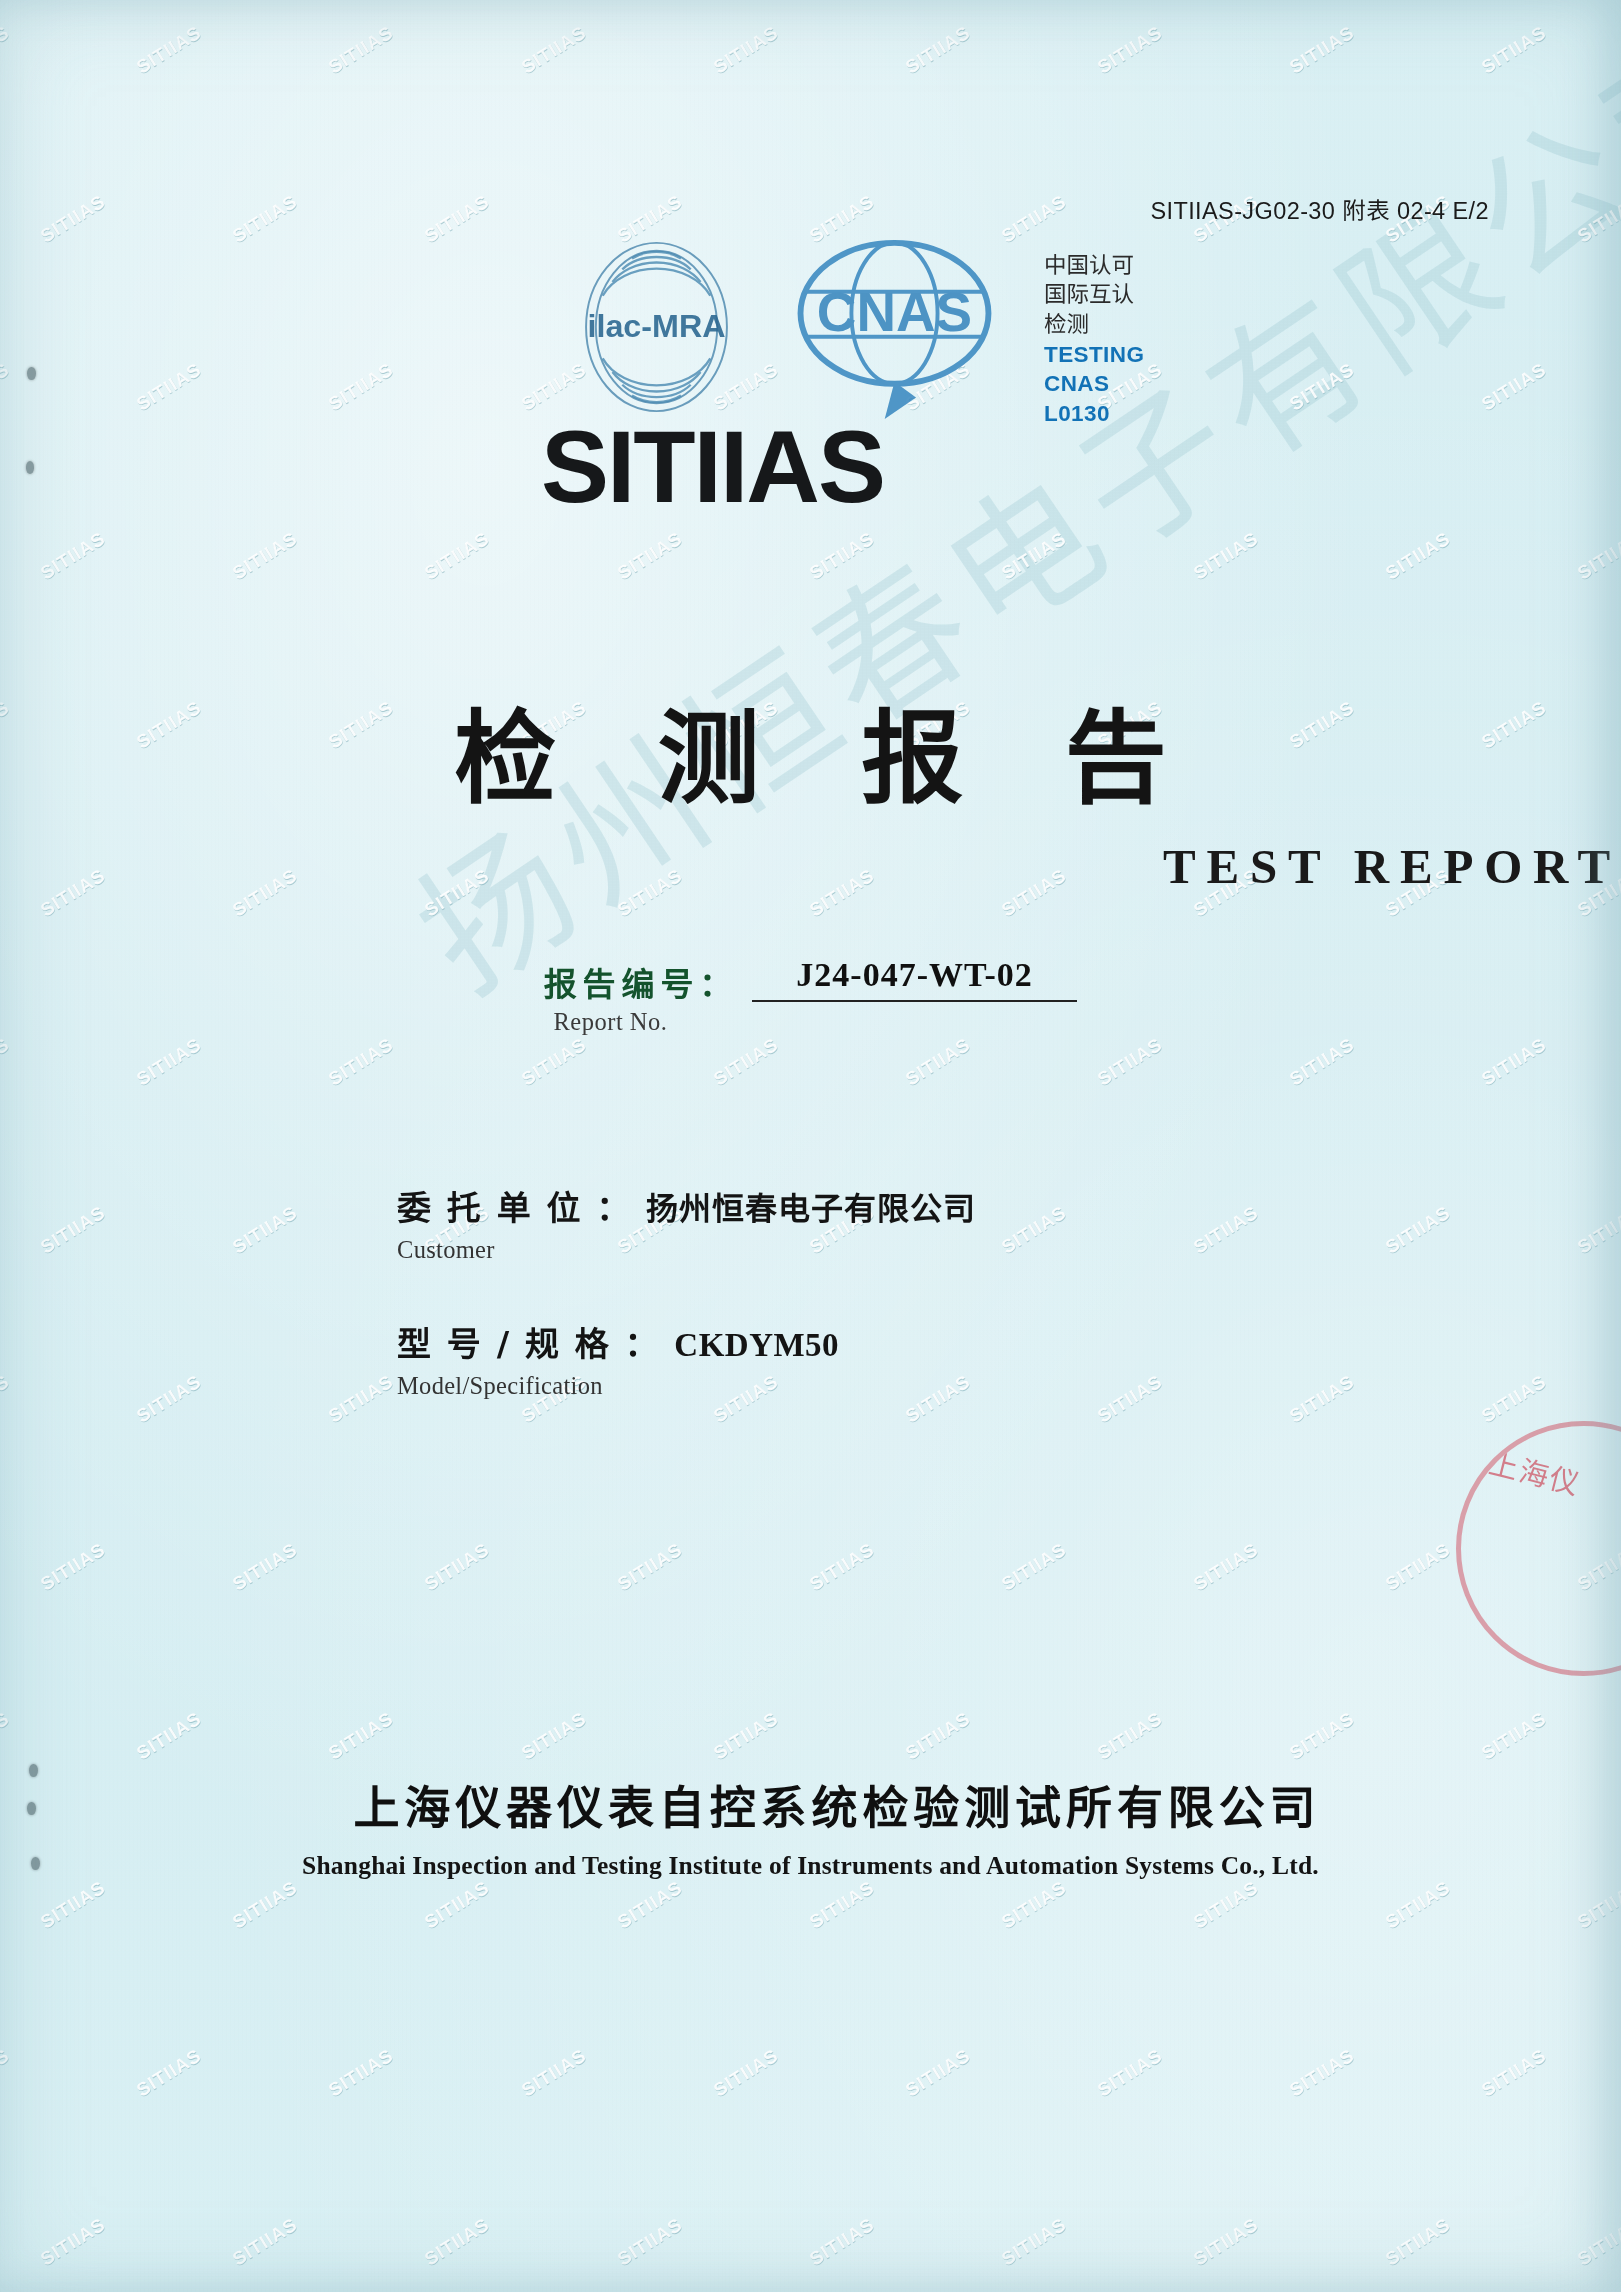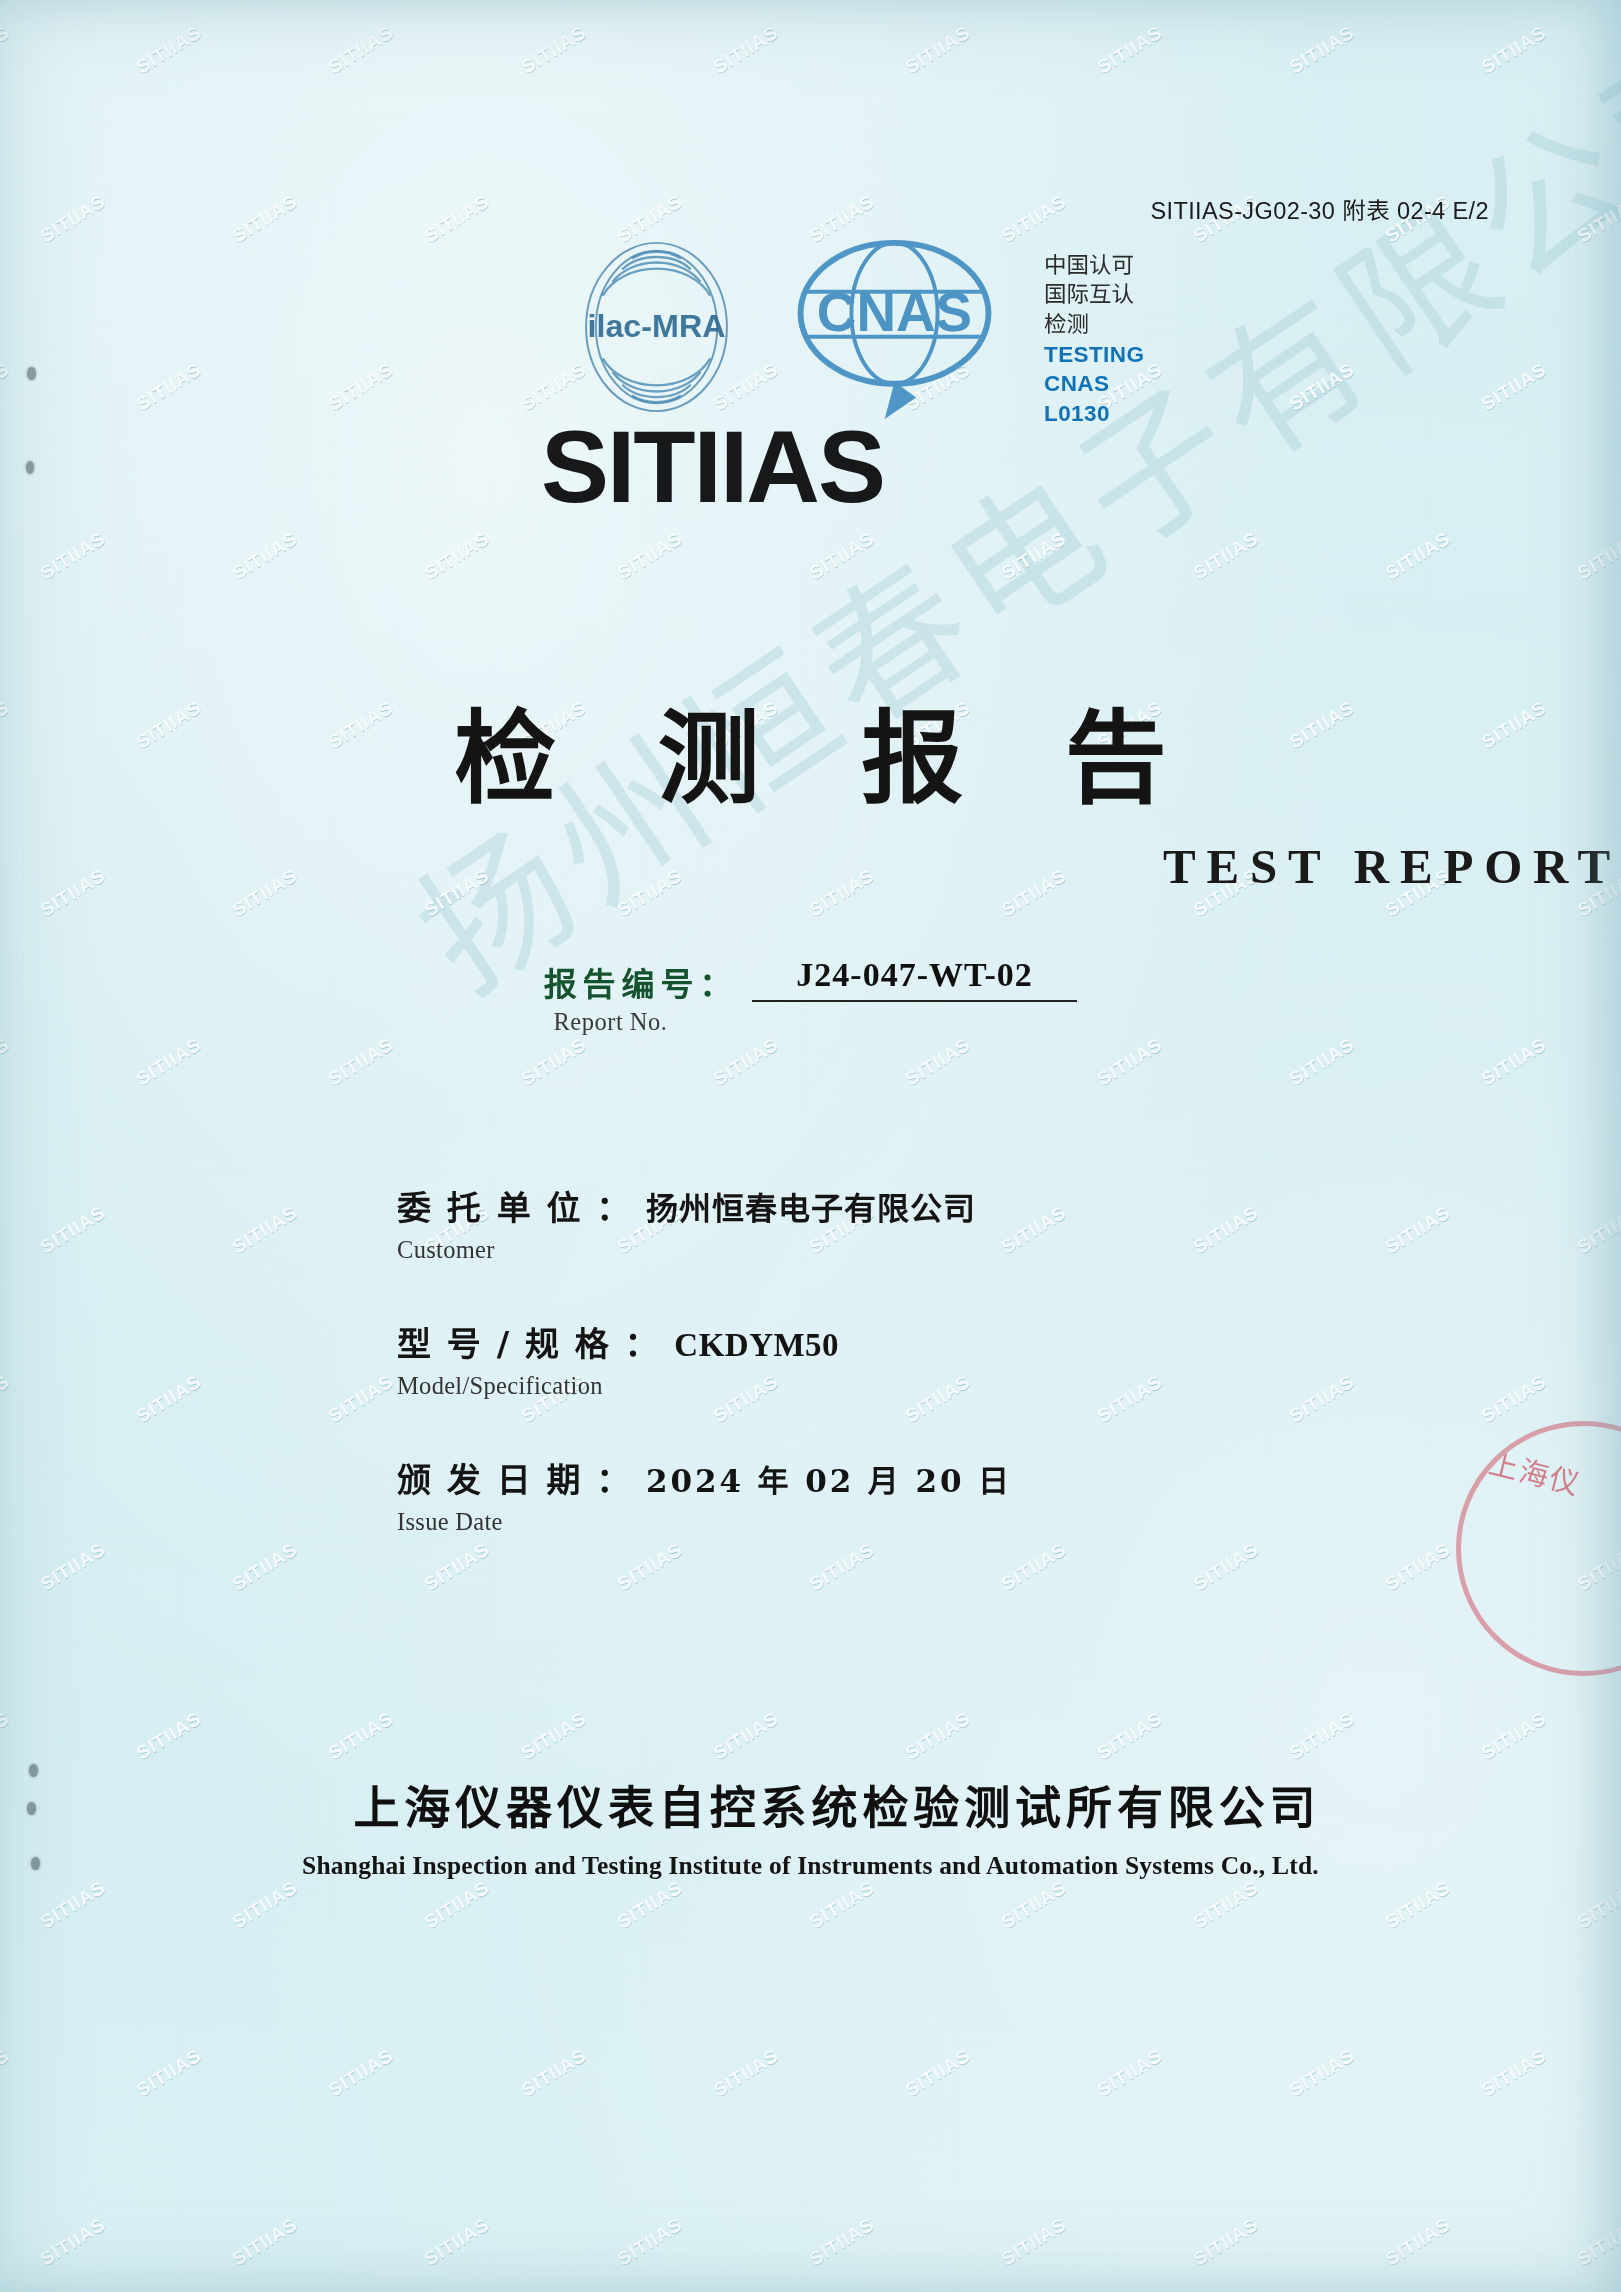--- a/index.html
+++ b/index.html
@@ -536,27 +536,20 @@
       </div>
       <div class="f-en">Customer</div>
     </div>
     <div class="field">
       <div class="field-line">
         <span class="f-cn">型 号 / 规 格 ：</span>
         <span class="f-val latin">CKDYM50</span>
       </div>
       <div class="f-en">Model/Specification</div>
     </div>
-    <div class="field">
-      <div class="field-line">
-        <span class="f-cn">颁 发 日 期 ：</span>
-        <span class="f-val date">2024 年 02 月 20 日</span>
-      </div>
-      <div class="f-en">Issue Date</div>
-    </div>
   </div>
 
 <div class="seal">
   <div class="seal-text">上海仪</div>
 </div>
 
 <div class="footer">
   <div class="footer-cn">上海仪器仪表自控系统检验测试所有限公司</div>
   <div class="footer-en">Shanghai Inspection and Testing Institute of Instruments and Automation Systems Co., Ltd.</div>
 </div>

